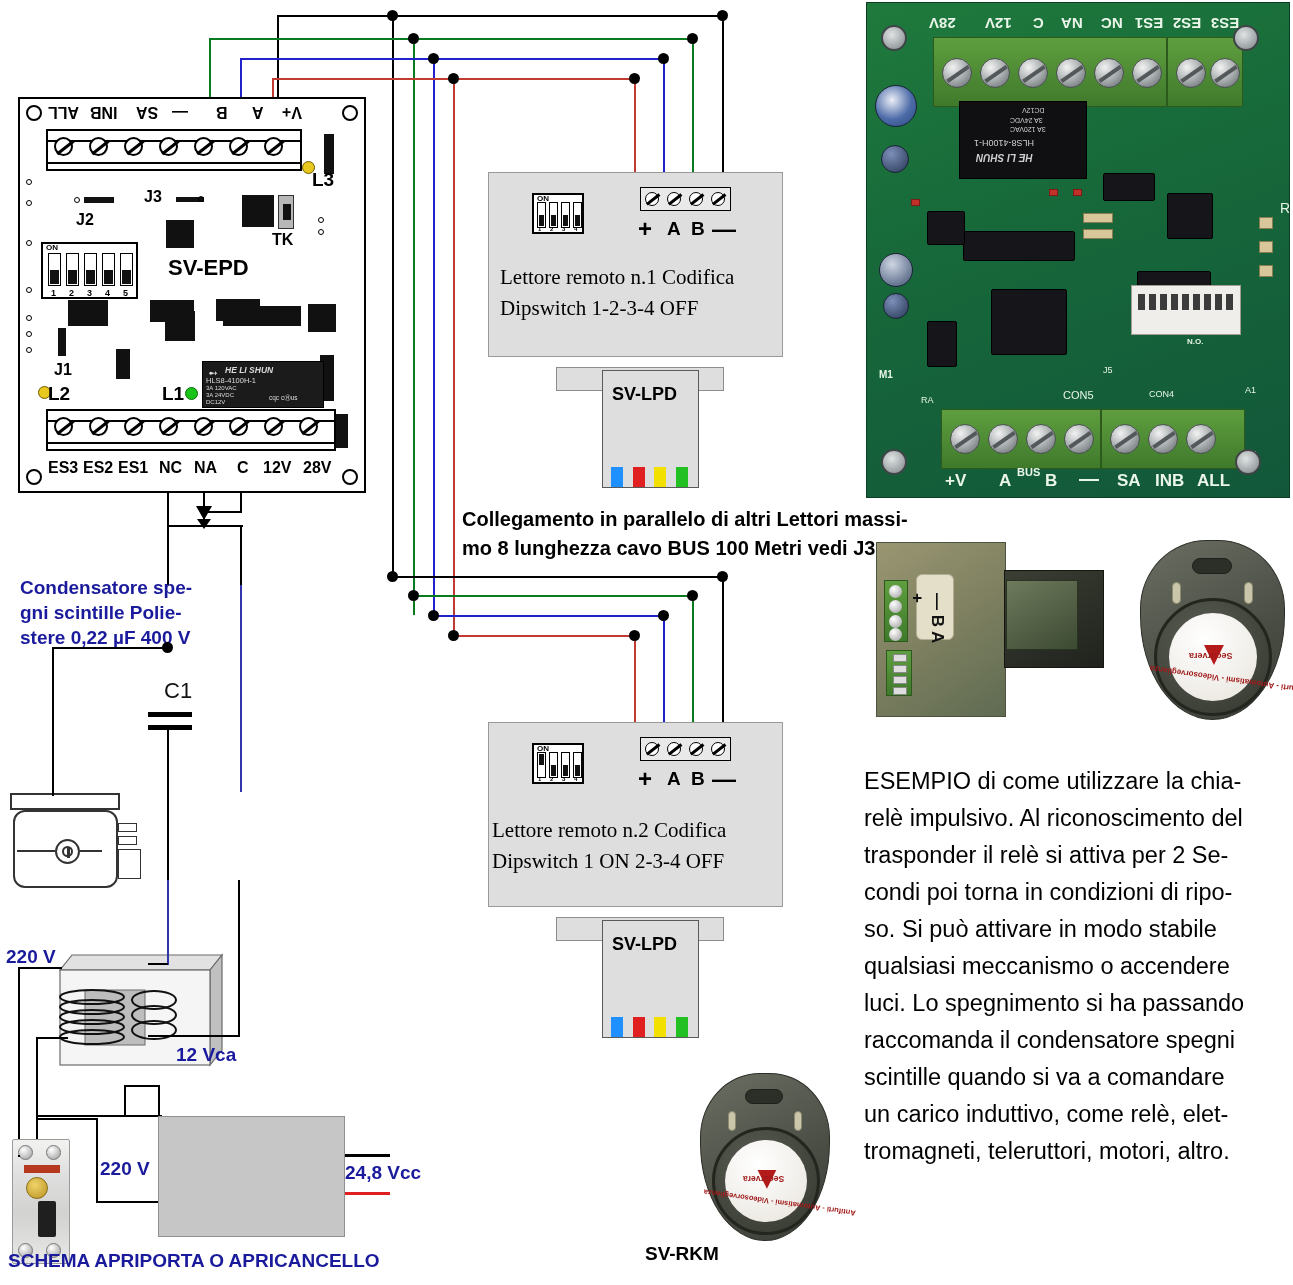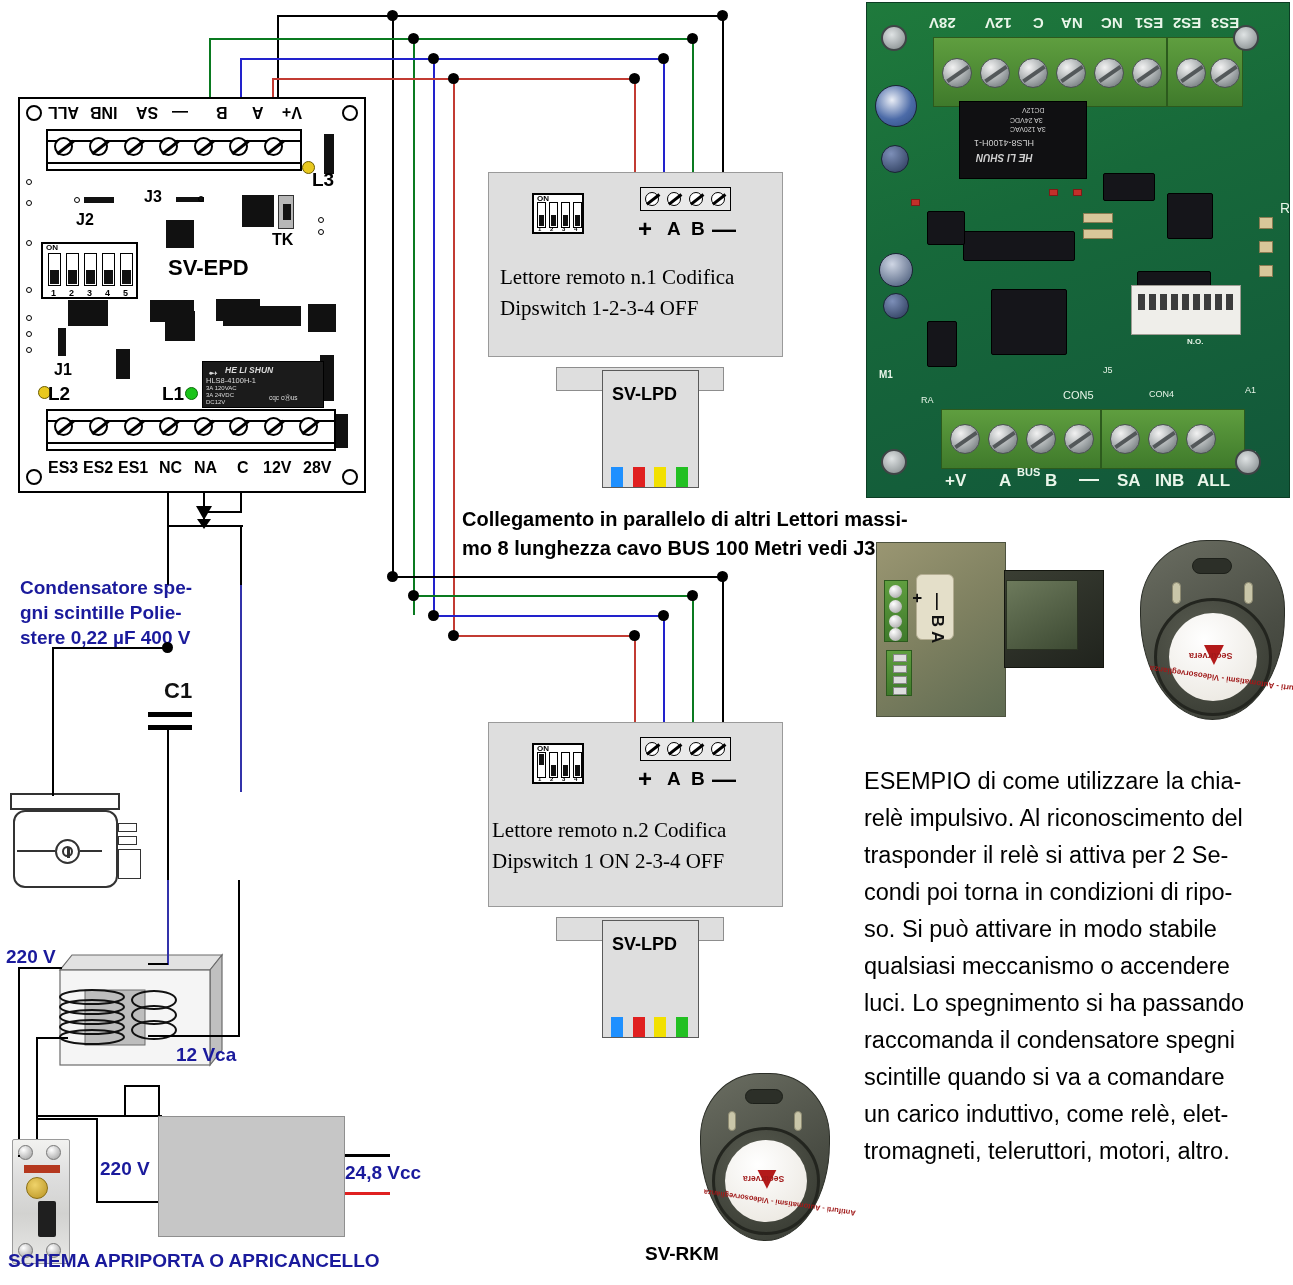--- a/index.html
+++ b/index.html
@@ -362,21 +362,21 @@
   <div class="bluetxt" style="left:20px; top:575px; width:230px;">
     <div>Condensatore spe-</div>
     <div>gni scintille Polie-</div>
     <div>stere 0,22 µF 400 V</div>
   </div>
 
   <div class="dot" style="left:162px; top:642px;"></div>
   <div class="w wh wk abs" style="left:52px; top:647px; width:115px;"></div>
   <div class="w wv wk abs" style="left:52px; top:647px; height:157px;"></div>
 
-  <div class="abs" style="left:164px; top:678px; font-weight:bold; font-size:22px; color:#111;">C1</div>
+  <div class="abs" style="left:164px; top:678px; font-weight:normal; font-size:22px; color:#111;">C1</div>
   <div class="w wh wk abs" style="left:148px; top:712px; width:44px; height:5px;"></div>
   <div class="w wh wk abs" style="left:148px; top:725px; width:44px; height:5px;"></div>
   <div class="w wv wk abs" style="left:167px; top:730px; height:150px;"></div>
 
   <div class="w wv wblue abs" style="left:240px; top:585px; height:207px;"></div>
 
   <div class="lockplate" style="left:10px; top:793px; width:110px; height:17px;"></div>
   <div class="lockbody" style="left:13px; top:810px; width:105px; height:78px;">
     <div class="abs" style="left:40px; top:27px; width:25px; height:25px; border:2px solid #333; border-radius:50%;">
       <div class="abs" style="left:5px; top:5px; width:11px; height:11px; border:2px solid #333; border-radius:50%;"></div>

